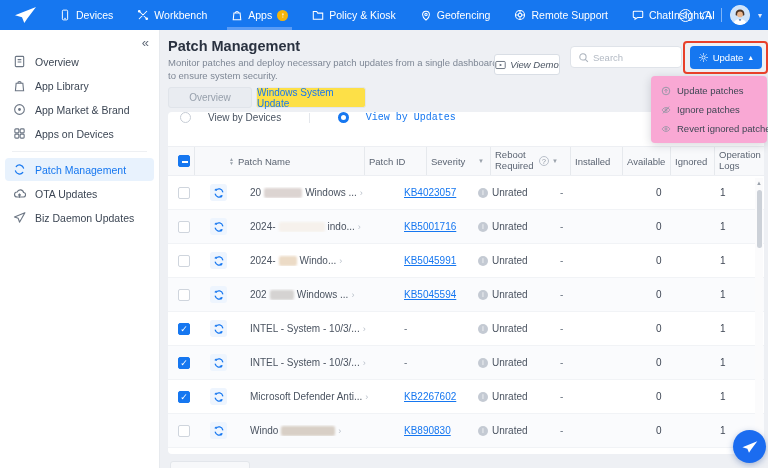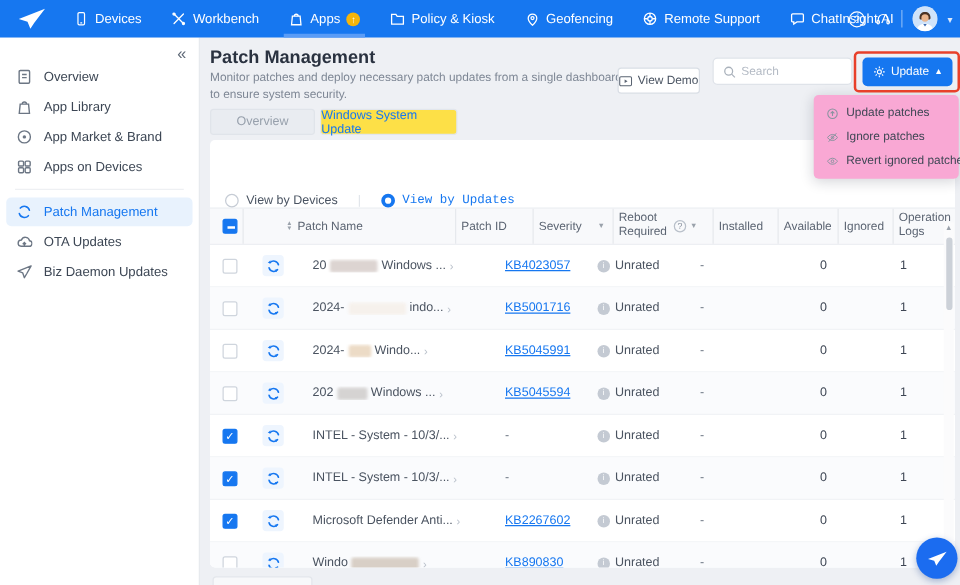--- a/index.html
+++ b/index.html
@@ -27,39 +27,39 @@
   .sn-item { display:flex; align-items:center; gap:9px; height:23px; margin:1px 5px; padding:0 8px; border-radius:4px; font-size:10.5px; color:#3c4654; cursor:pointer; }
   .sn-item .si { color:#6c7684; display:flex; }
   .sn-item.active { background:#e8f2fd; color:#1677f0; }
   .sn-item.active .si { color:#1677f0; }
   .sn-div { height:1px; background:#eef0f3; margin:6px 12px; }
 
   
   .main { position:absolute; left:160px; top:30px; right:0; bottom:0; }
   .page-title { position:absolute; left:8px; top:8px; font-size:14.5px; font-weight:bold; color:#2a3240; }
   .page-desc { position:absolute; left:8px; top:27px; width:332px; font-size:9.5px; line-height:1.35; color:#7e8795; }
-  .btn-demo { position:absolute; left:334px; top:24px; width:66px; height:21px; background:#fff; border:1px solid #d9dee5; border-radius:3px; display:flex; align-items:center; justify-content:center; gap:4px; font-size:9.5px; color:#4a5462; cursor:pointer; font-family:inherit; }
+  .btn-demo { position:absolute; left:334px; top:24px; width:66px; height:21px; background:#fff; border:1px solid #d9dee5; border-radius:3px; display:flex; align-items:center; justify-content:center; gap:4px; font-size:9.5px; color:#4a5462; cursor:pointer; font-family:inherit;font-style:italic; }
   .search-box { position:absolute; left:410px; top:16px; width:112px; height:22px; background:#fff; border:1px solid #dfe3e9; border-radius:4px; display:flex; align-items:center; gap:4px; padding:0 7px; }
   .search-box input { border:none; outline:none; width:80px; font-size:9.5px; color:#3c4654; font-family:inherit; background:transparent; }
   .search-box input::placeholder { color:#b3bac4; }
   .btn-actions { position:absolute; left:530px; top:16px; width:72px; height:23px; background:#1677f0; border:none; border-radius:4px; display:flex; align-items:center; justify-content:center; gap:4px; color:#fff; font-size:9.5px; cursor:pointer; font-family:inherit; z-index:20; }
   .caret-up { font-size:7px; }
   .annotation { position:absolute; left:523px; top:11px; width:85px; height:33px; border:2px solid #e8402a; border-radius:4px; z-index:45; pointer-events:none; }
   .menu { position:absolute; left:491px; top:46px; width:116px; background:#f9a8d4; border-radius:4px; box-shadow:0 2px 10px rgba(20,30,50,.18); padding:5px 0; z-index:40; }
   .menu-item { display:flex; align-items:center; gap:6px; height:19px; padding:0 10px; font-size:9.5px; color:#3e4654; cursor:pointer; white-space:nowrap; }
   .menu-item .mi { color:#8b93a0; display:flex; }
 
   
   .tab { position:absolute; top:57px; height:21px; border-radius:3px; font-size:10px; display:flex; align-items:center; justify-content:center; cursor:pointer; }
   .tab.t1 { left:8px; width:84px; background:#e9ecf1; border:1px solid #e0e4ea; color:#97a0ac; }
   .tab.t2 { left:96px; width:110px; background:#fde047; border:1px solid #e2e6ec; color:#1677f0; }
 
   
   .card { position:absolute; left:8px; top:82px; width:596px; height:342px; background:#fff; border-radius:4px; overflow:hidden; }
-  .toggle-row { height:34px; display:flex; align-items:flex-end; padding:0 12px; gap:10px;margin-top:20px; }
+  .toggle-row { height:34px; display:flex; align-items:flex-start; padding:0 12px; gap:21px; }
   .radio { width:11px; height:11px; border-radius:50%; border:1px solid #c6ccd5; background:#fff; }
   .radio.sel { border:3.5px solid #1677f0; }
   .tg-label { font-size:10px; color:#4a5462; margin-left:-4px; cursor:pointer; }
   .tg-label.sel { color:#1677f0;font-family:Liberation Mono, monospace; }
   .tg-div { color:#dfe3e9; font-size:10px; margin:0 6px; }
 
   .grid { display:grid; grid-template-columns:26px 28px 142px 62px 64px 80px 52px 48px 44px 41px; }
   .thead { height:30px; background:#f8f9fb; border-top:1px solid #edeff3; border-bottom:1px solid #edeff3; align-items:center; font-size:9.5px; color:#5b6472; }
   .hc { display:flex; align-items:center; height:100%; padding-left:4px; }
   .hc.sep { border-left:1px solid #e6e9ed; }

